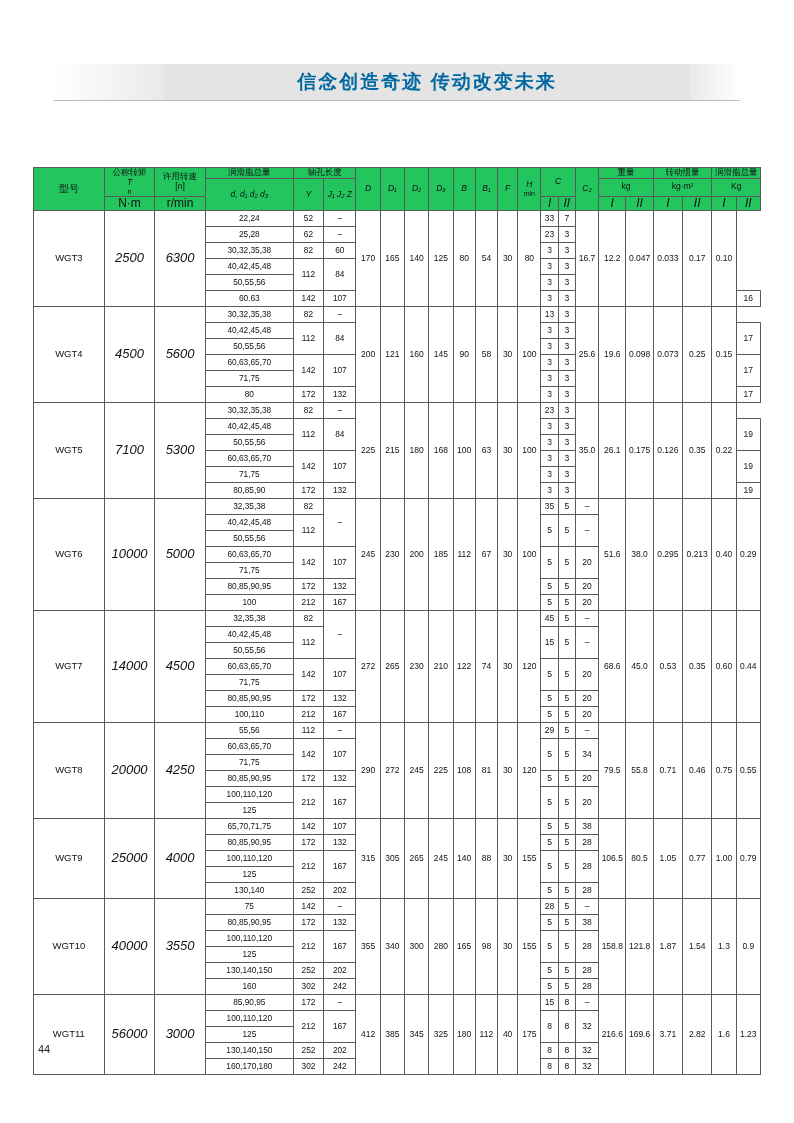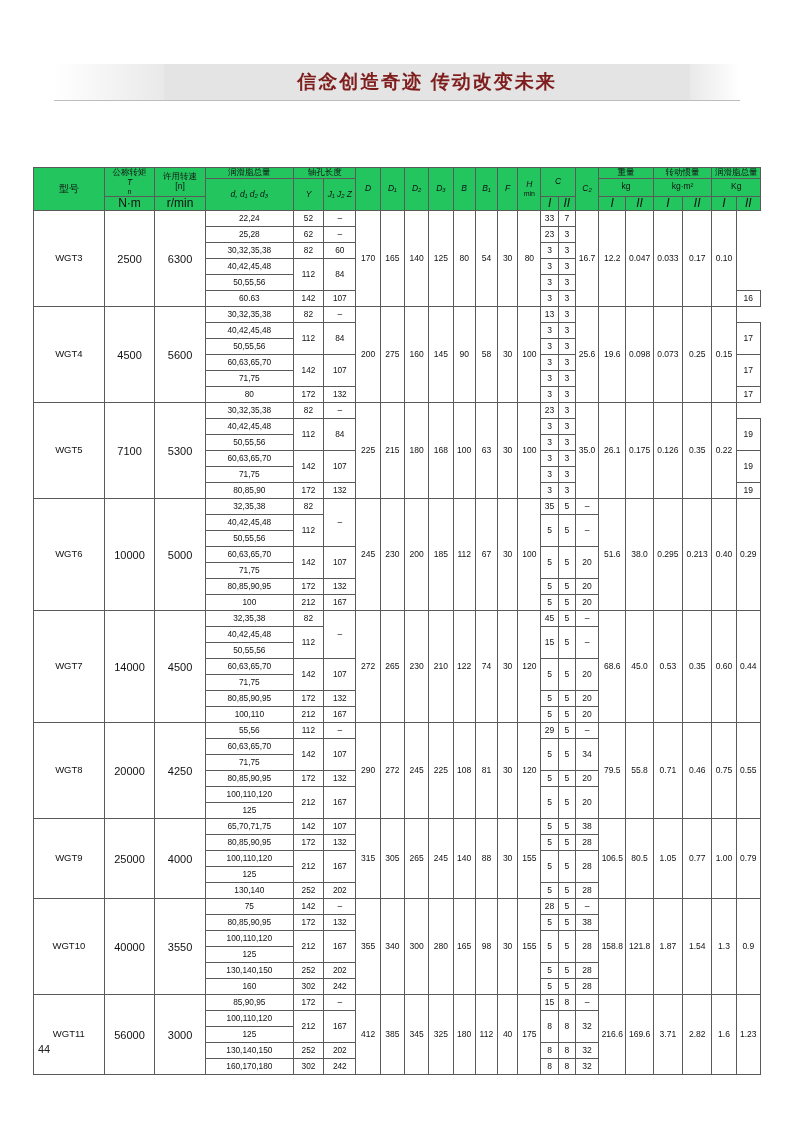--- a/index.html
+++ b/index.html
@@ -24,21 +24,21 @@
   }
   .banner-left {
     width: 110px;
     background: linear-gradient(to right, #ffffff, #e9e9e9);
   }
   .banner-mid {
     flex: 1;
     background: #e4e4e4;
     display: flex; align-items: center; justify-content: center;
     font-size: 19px; font-weight: bold; letter-spacing: 2px;
-    color: #7f1d1d;
+    color: #0369a1;
   }
   .banner-right {
     width: 50px;
     background: linear-gradient(to right, #e9e9e9, #ffffff);
   }
   .banner-underline {
     position: absolute; left: 54px; top: 100px; width: 686px; height: 1px;
     background: #bdbdbd;
   }
   
@@ -69,21 +69,21 @@
     vertical-align: middle;
     padding: 0;
     line-height: 1.15;
     font-weight: normal;
   }
   thead td, thead th { background: #22c55e; font-size: 8.5px; }
   .hdr-model { font-size: 10px; margin-left: 40px; }
   .sub { font-size: 7px; }
   .italic { font-style: italic; }
   .model-cell { font-size: 9.5px; }
-  .nm { font-size: 11px; }
+  .nm { font-size: 13px; font-style: italic; }
   .bore-cell { text-align: left; padding-left: 5px; font-size: 8.3px; }
   .len-cell { font-size: 8.3px; }
   .page-num {
     position: absolute; left: 38px; top: 1043px;
     font-size: 11px; color: #222;
   }
   .hdr-sub-row td { font-size: 12px; height: 14px; }
   .rowh { height: 16px; }
 </style>
 </head>
@@ -239,21 +239,21 @@
             <td rowspan="1">16</td>
           </tr>
           <tr class="rowh">
             <td class="model-cell" rowspan="6">WGT4</td>
             <td class="nm" rowspan="6">4500</td>
             <td class="nm" rowspan="6">5600</td>
             <td class="bore-cell">30,32,35,38</td>
             <td class="len-cell" rowspan="1">82</td>
             <td class="len-cell" rowspan="1">–</td>
             <td rowspan="6">200</td>
-            <td rowspan="6">275</td>
+            <td rowspan="6">121</td>
             <td rowspan="6">160</td>
             <td rowspan="6">145</td>
             <td rowspan="6">90</td>
             <td rowspan="6">58</td>
             <td rowspan="6">30</td>
             <td rowspan="6">100</td>
             <td rowspan="1">13</td>
             <td rowspan="1">3</td>
             <td rowspan="6">25.6</td>
             <td rowspan="6">19.6</td>

